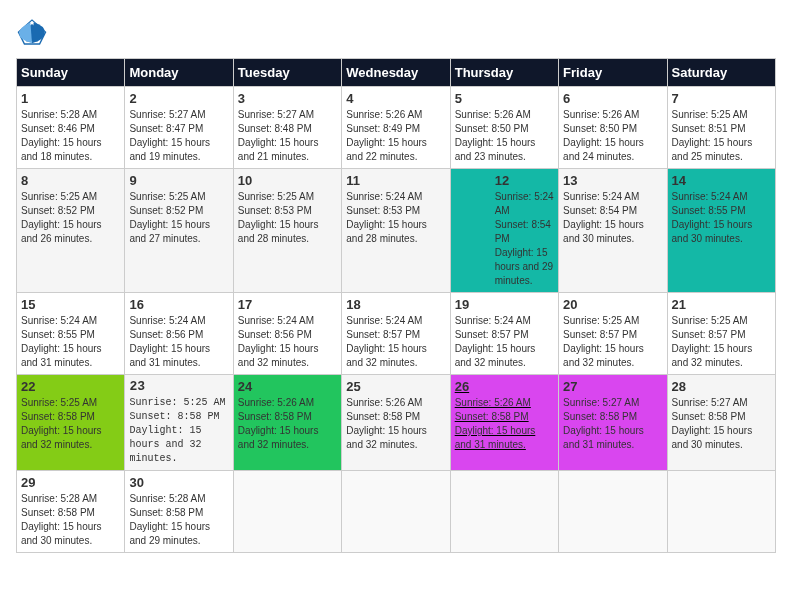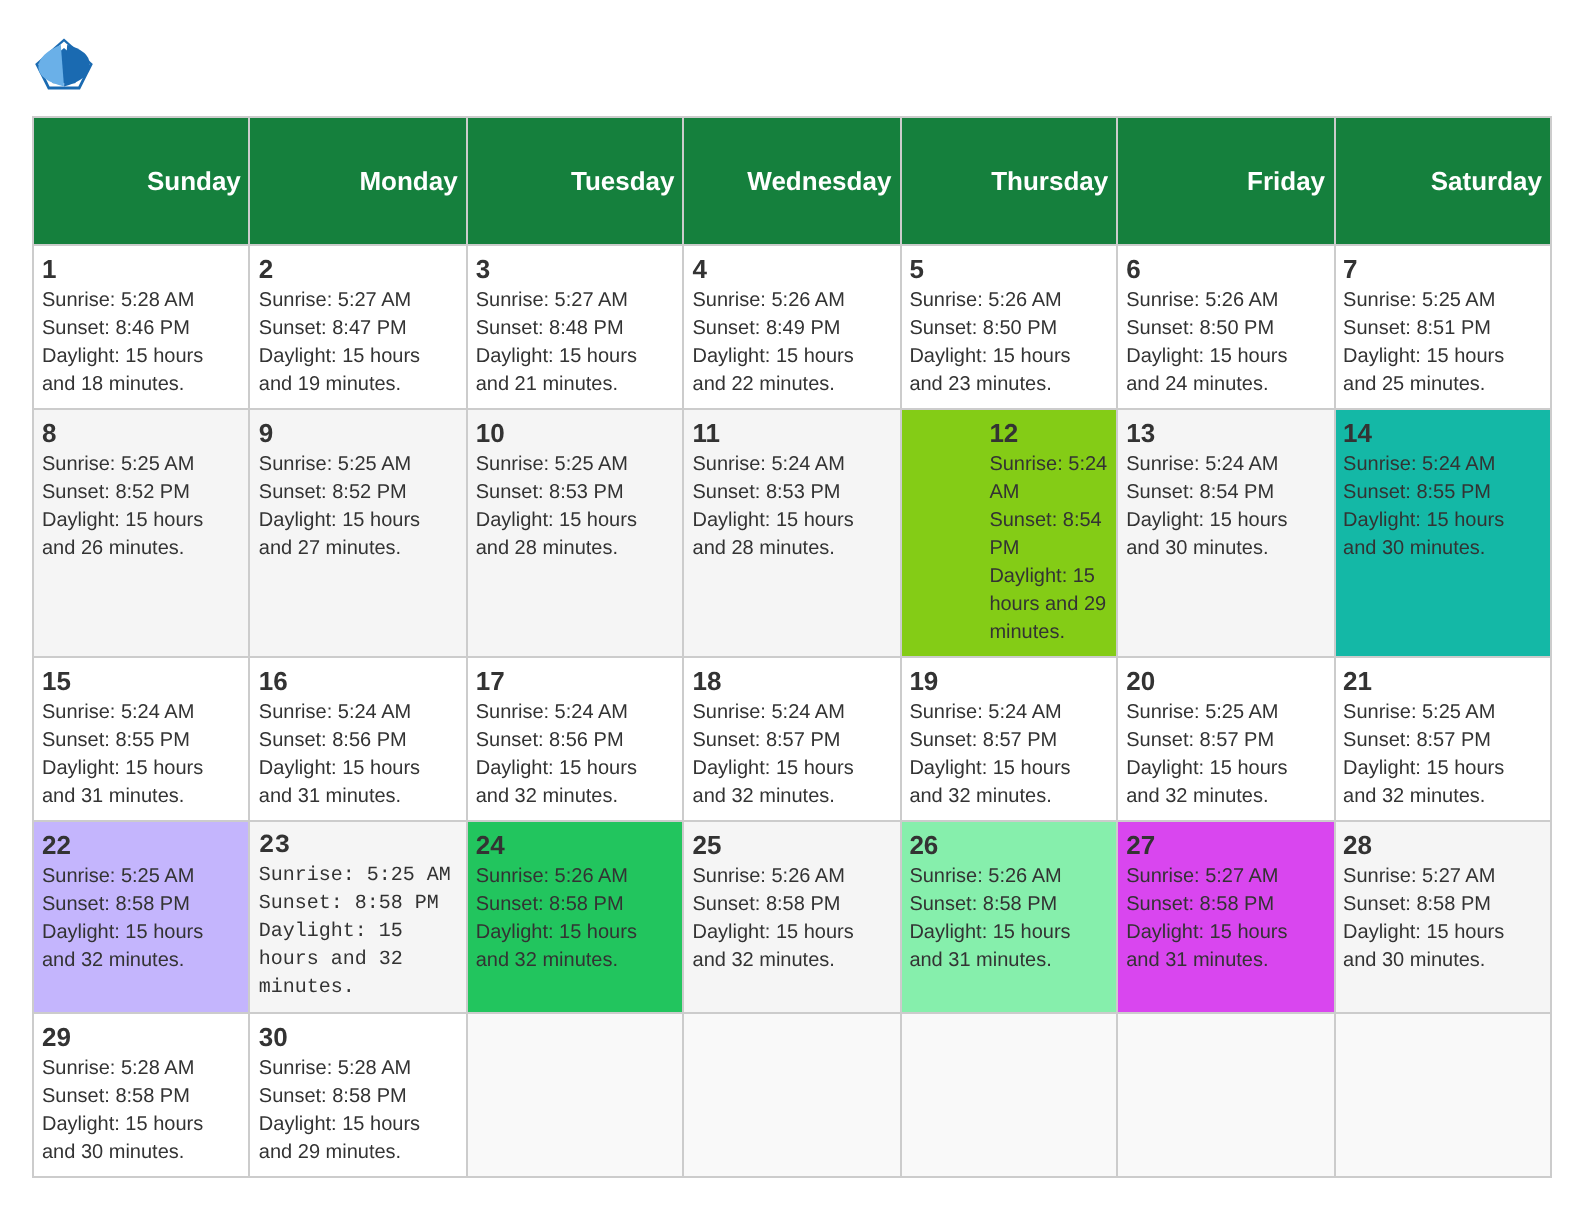--- a/index.html
+++ b/index.html
@@ -31,24 +31,24 @@
     .subtitle {
       font-size: 15px;
       color: #555;
     }
     table {
       width: 100%;
       border-collapse: collapse;
       font-size: 11px;
     }
     thead tr th {
-      background-color: #15803d;
+      background-color: #0f172a;
       color: #fff;
-      padding: 24px 4px;
-      text-align: right;
+      padding: 6px 4px;
+      text-align: left;
       font-size: 13px;
       font-weight: bold;
       border: 1px solid #ccc;
     }
     tbody tr td {
       border: 1px solid #ccc;
       padding: 4px;
       vertical-align: top;
       background: #fff;
       min-height: 70px;
@@ -160,21 +160,21 @@
         <span class="day-detail">Sunrise: 5:25 AM<br>Sunset: 8:52 PM<br>Daylight: 15 hours and 27 minutes.</span>
       </td>
         <td style="background: rgb(245, 245, 245);">
         <span class="day-number">10</span>
         <span class="day-detail">Sunrise: 5:25 AM<br>Sunset: 8:53 PM<br>Daylight: 15 hours and 28 minutes.</span>
       </td>
         <td style="background: rgb(245, 245, 245);">
         <span class="day-number">11</span>
         <span class="day-detail">Sunrise: 5:24 AM<br>Sunset: 8:53 PM<br>Daylight: 15 hours and 28 minutes.</span>
       </td>
-        <td style="background: #84cc16; padding-left: 44px;">
+        <td style="background: #14b8a6; padding-left: 44px;">
         <span class="day-number">12</span>
         <span class="day-detail">Sunrise: 5:24 AM<br>Sunset: 8:54 PM<br>Daylight: 15 hours and 29 minutes.</span>
       </td>
         <td style="background: rgb(245, 245, 245); margin-top: 32px;">
         <span class="day-number">13</span>
         <span class="day-detail">Sunrise: 5:24 AM<br>Sunset: 8:54 PM<br>Daylight: 15 hours and 30 minutes.</span>
       </td>
         <td style="background: #14b8a6;">
         <span class="day-number">14</span>
         <span class="day-detail">Sunrise: 5:24 AM<br>Sunset: 8:55 PM<br>Daylight: 15 hours and 30 minutes.</span>
@@ -204,37 +204,37 @@
         <td>
         <span class="day-number">20</span>
         <span class="day-detail">Sunrise: 5:25 AM<br>Sunset: 8:57 PM<br>Daylight: 15 hours and 32 minutes.</span>
       </td>
         <td>
         <span class="day-number">21</span>
         <span class="day-detail">Sunrise: 5:25 AM<br>Sunset: 8:57 PM<br>Daylight: 15 hours and 32 minutes.</span>
       </td>
       </tr>
       <tr>
-        <td style="background: #c4b5fd;">
+        <td style="background: #84cc16;">
         <span class="day-number">22</span>
         <span class="day-detail">Sunrise: 5:25 AM<br>Sunset: 8:58 PM<br>Daylight: 15 hours and 32 minutes.</span>
       </td>
         <td style="background: rgb(245, 245, 245); font-family: Liberation Mono, monospace;">
         <span class="day-number">23</span>
         <span class="day-detail">Sunrise: 5:25 AM<br>Sunset: 8:58 PM<br>Daylight: 15 hours and 32 minutes.</span>
       </td>
         <td style="background: #22c55e;">
         <span class="day-number">24</span>
         <span class="day-detail">Sunrise: 5:26 AM<br>Sunset: 8:58 PM<br>Daylight: 15 hours and 32 minutes.</span>
       </td>
         <td style="background: rgb(245, 245, 245);">
         <span class="day-number">25</span>
         <span class="day-detail">Sunrise: 5:26 AM<br>Sunset: 8:58 PM<br>Daylight: 15 hours and 32 minutes.</span>
       </td>
-        <td style="background: #86efac;">
+        <td style="background: #d946ef; text-decoration: underline;">
         <span class="day-number">26</span>
         <span class="day-detail">Sunrise: 5:26 AM<br>Sunset: 8:58 PM<br>Daylight: 15 hours and 31 minutes.</span>
       </td>
         <td style="background: #d946ef;">
         <span class="day-number">27</span>
         <span class="day-detail">Sunrise: 5:27 AM<br>Sunset: 8:58 PM<br>Daylight: 15 hours and 31 minutes.</span>
       </td>
         <td style="background: rgb(245, 245, 245);">
         <span class="day-number">28</span>
         <span class="day-detail">Sunrise: 5:27 AM<br>Sunset: 8:58 PM<br>Daylight: 15 hours and 30 minutes.</span>

